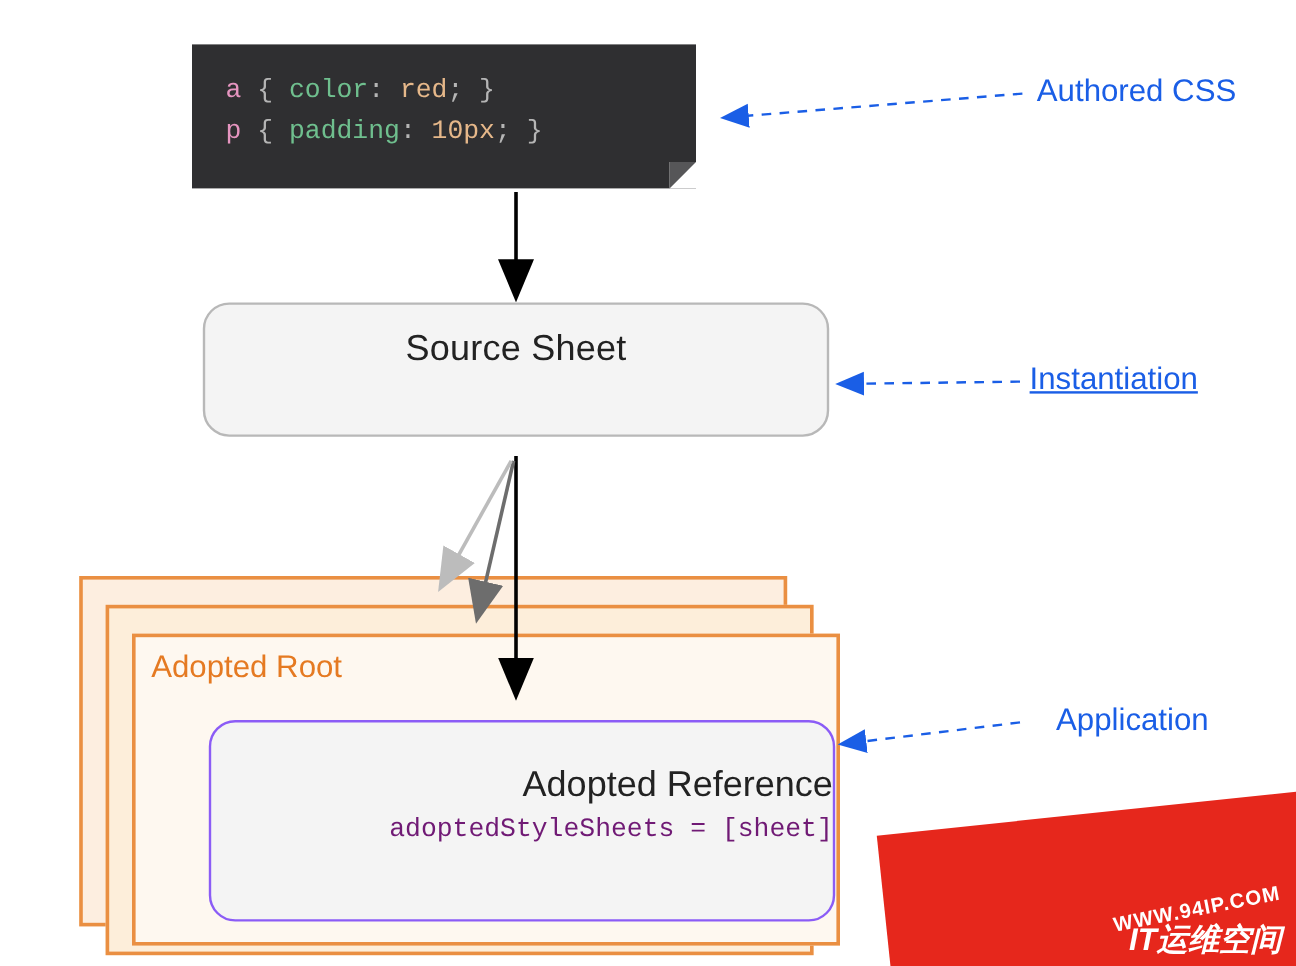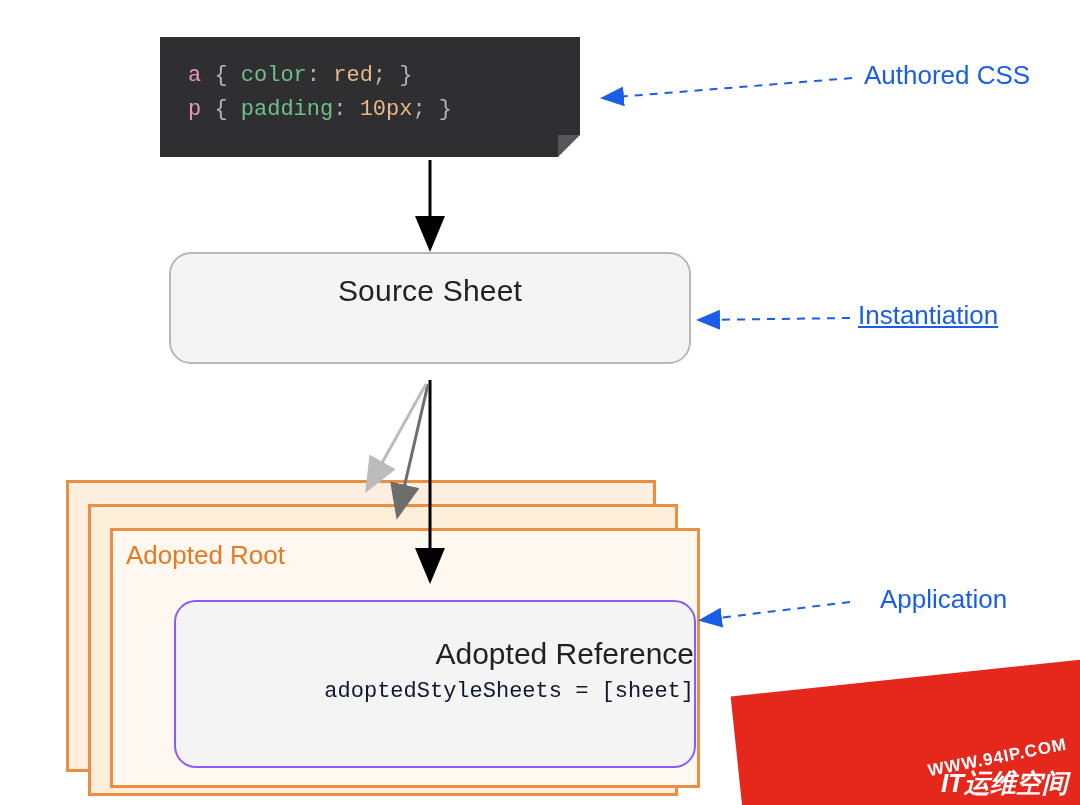--- a/index.html
+++ b/index.html
@@ -98,21 +98,21 @@
     padding-top: 35px;
     margin-top: 16px;
   }
   .adopted .title {
     font-size: 30px;
     color: #222;
     margin-bottom: 8px;
   }
   .adopted .code {
     font-size: 22px;
-    color: #0f172a;
+    color: #701a75;
     padding-left: 48px;
   }
 
   
   .ext-label {
     position: absolute;
     font-size: 26px;
     color: #1a5ee6;
     text-align: right;
   }

